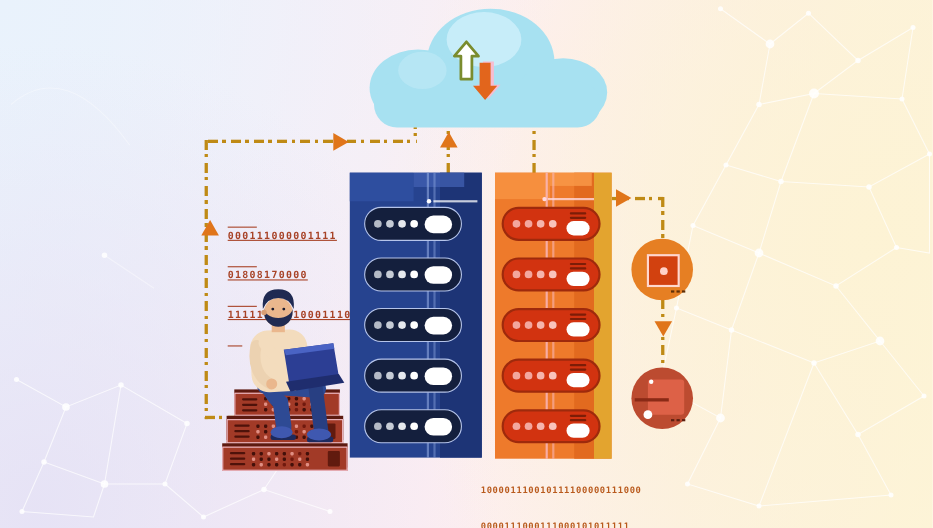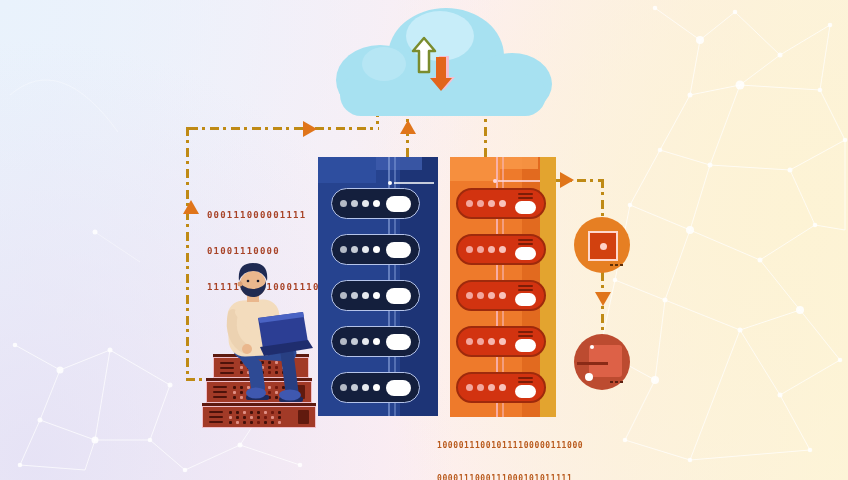--- a/index.html
+++ b/index.html
@@ -112,23 +112,23 @@
   <div class="a dash-h" style="left:556px;top:179px;width:47px;"></div>
   <div class="a dash-v" style="left:601px;top:179px;height:38px;"></div>
   <div class="a dash-v" style="left:601px;top:272px;height:62px;"></div>
 
   <div class="a tri-u" style="left:183px;top:200px;"></div>
   <div class="a tri-r" style="left:303px;top:121px;"></div>
   <div class="a tri-u" style="left:400px;top:120px;"></div>
   <div class="a tri-r" style="left:560px;top:172px;"></div>
   <div class="a tri-d" style="left:595px;top:292px;"></div>
 
-  <div class="a bin bin-left" style="left:207px;top:185px;">
+  <div class="a bin bin-left" style="left:207px;top:185px;text-decoration:underline;">
     <div>000111000001111</div>
-    <div>01001110000</div>
+    <div>01808170000</div>
     <div>111111010100011100</div>
   </div>
   <div class="a bin bin-bottom" style="left:437px;top:418px;">
     <div>100001110010111100000111000</div>
     <div>0000111000111000101011111</div>
   </div>
 
   <div class="rack" style="left:318px;top:157px;width:120px;height:259px;background:#26438f;">
     <div class="a" style="left:82px;top:0;width:38px;height:100%;background:#1d3476;"></div>
     <div class="a" style="left:0;top:0;width:58px;height:26px;background:#2e4e9f;"></div>

